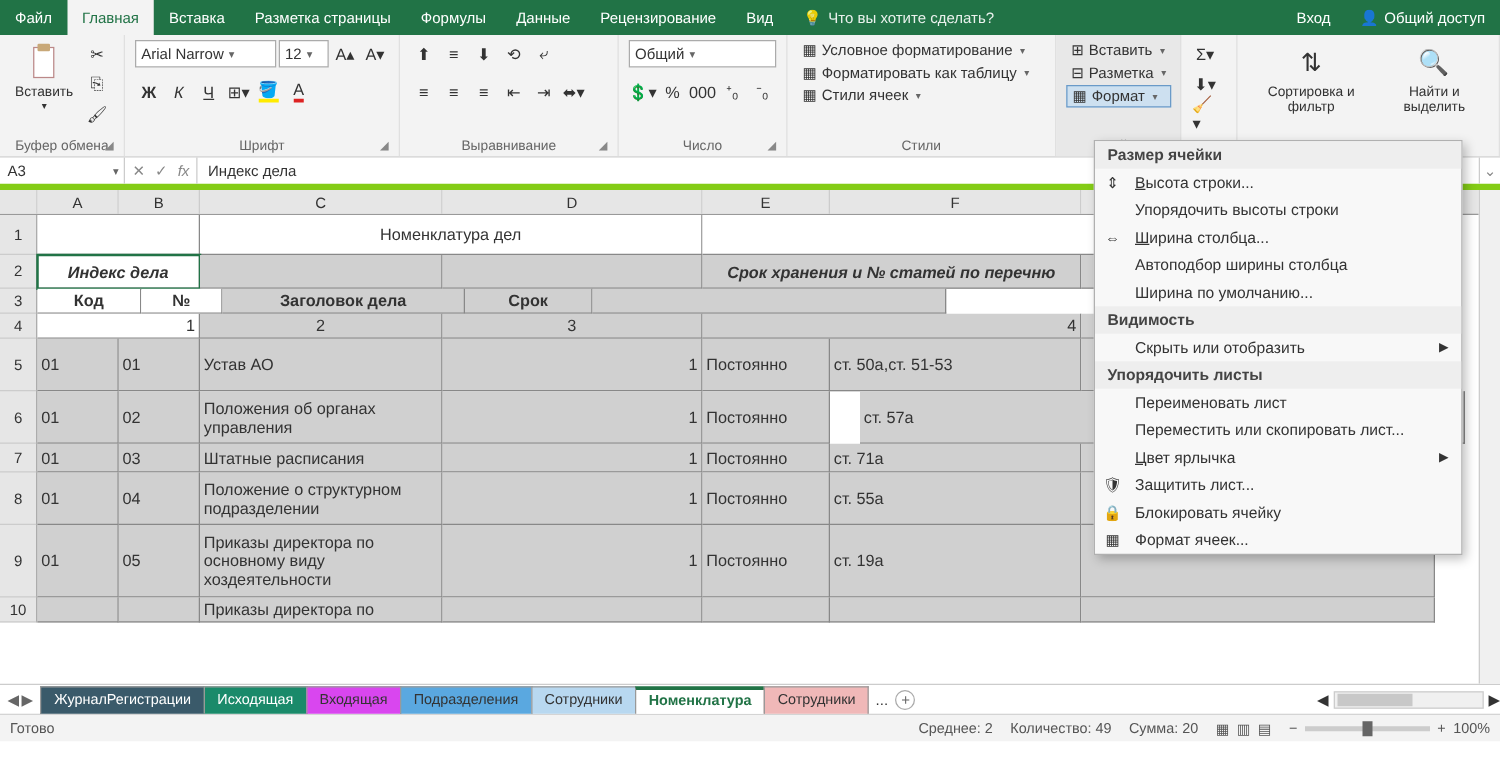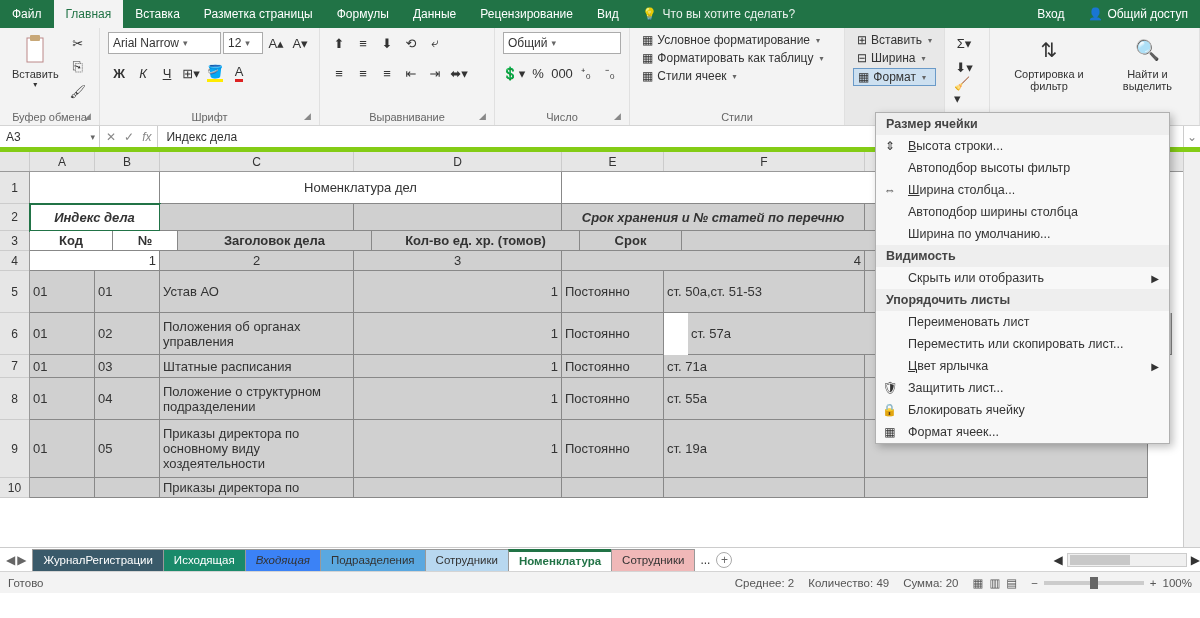--- a/index.html
+++ b/index.html
@@ -192,21 +192,21 @@
 
   <div class="group" style="width:100px;background:#e8e8e8">
     <div class="group-body">
         <div class="col">
       <div class="txtbtn">
             <span>⊞</span>
             <span>Вставить</span>
           </div>
       <div class="txtbtn">
             <span>⊟</span>
-            <span>Ширина</span>
+            <span>Разметка</span>
           </div>
       <div class="txtbtn" style="background:#cde0f0;border:1px solid #6a9ac8">
             <span>▦</span>
             <span>Формат</span>
           </div>
     </div>
       </div>
     <div class="group-label">Ячейки</div>
   </div>
 
@@ -280,21 +280,20 @@
         <div class="cell hdr white" style="width: 130px; font-style: italic; font-weight: bold; outline: rgb(33, 115, 70) solid 2px; outline-offset: -1px;">Индекс дела</div>
         <div class="cell" style="width: 194px;"></div>
         <div class="cell" style="width: 208px;"></div>
         <div class="cell hdr" style="width: 303px; font-style: italic; font-weight: bold;">Срок хранения и № статей по перечню</div>
         <div class="cell" style="width: 283px;"></div>
       </div>
       <div class="cellrow" style="height: 20px;">
         <div class="cell hdr white" style="width: 83px; justify-content: center;">Код</div>
         <div class="cell hdr white" style="width: 65px; justify-content: center;">№</div>
         <div class="cell hdr" style="width: 194px; justify-content: center;">Заголовок дела</div>
-        <div class="cell hdr" style="width: 208px; justify-content: center;">Кол-во ед. хр. (томов)</div>
         <div class="cell hdr" style="width: 102px; justify-content: center;">Срок</div>
         <div class="cell" style="width: 283px;"></div>
       </div>
       <div class="cellrow" style="height: 20px;">
         <div class="cell white" style="width: 130px; justify-content: flex-end;">1</div>
         <div class="cell" style="width: 194px; justify-content: center;">2</div>
         <div class="cell" style="width: 208px; justify-content: center;">3</div>
         <div class="cell" style="width: 303px; justify-content: flex-end;">4</div>
         <div class="cell" style="width: 283px;"></div>
       </div>
@@ -357,21 +356,21 @@
 </div>
 
 <div class="sheettabs">
   <div class="navbtns">
     <span>◀</span>
     <span>▶</span>
   </div>
   <div id="sheets" style="display:flex">
       <div class="sheettab" style="background: rgb(58, 90, 106); color: rgb(255, 255, 255);">ЖурналРегистрации</div>
       <div class="sheettab" style="background: rgb(26, 138, 106); color: rgb(255, 255, 255);">Исходящая</div>
-      <div class="sheettab" style="background: #3b82f6; color: rgb(51, 51, 51); font-style: italic;">Входящая</div>
+      <div class="sheettab" style="background: #d946ef; color: rgb(51, 51, 51);">Входящая</div>
       <div class="sheettab" style="background: rgb(90, 168, 224); color: rgb(51, 51, 51);">Подразделения</div>
       <div class="sheettab" style="background: rgb(184, 216, 240); color: rgb(51, 51, 51);">Сотрудники</div>
       <div class="sheettab active" style="background: rgb(255, 255, 255); color: rgb(33, 115, 70);">Номенклатура</div>
       <div class="sheettab" style="background: rgb(240, 184, 184); color: rgb(51, 51, 51);">Сотрудники</div>
     </div>
   <span style="padding:0 6px">...</span>
   <span style="padding:0 6px;color:#666;border:1px solid #aaa;border-radius:50%;width:16px;height:16px;display:flex;align-items:center;justify-content:center">+</span>
   <div class="hscroll-area">
     <span>◀</span>
     <div class="hscroll">
@@ -401,21 +400,21 @@
     <span>100%</span>
   </div>
 </div>
 
 <div class="context-menu">
   <div class="menu-head">Размер ячейки</div>
   <div class="menu-item">
       <span class="mico">⇕</span>
       <span><u>В</u>ысота строки...</span>
     </div>
-  <div class="menu-item">Автоподбор высоты фильтр</div>
+  <div class="menu-item">Упорядочить высоты строки</div>
   <div class="menu-item">
       <span class="mico">⇔</span>
       <span><u>Ш</u>ирина столбца...</span>
     </div>
   <div class="menu-item">Автоподбор ширины столбца</div>
   <div class="menu-item">Ширина по умолчанию...</div>
   <div class="menu-head">Видимость</div>
   <div class="menu-item">
       <span>Скрыть или отобразить</span>
       <span class="arrow">▶</span>

